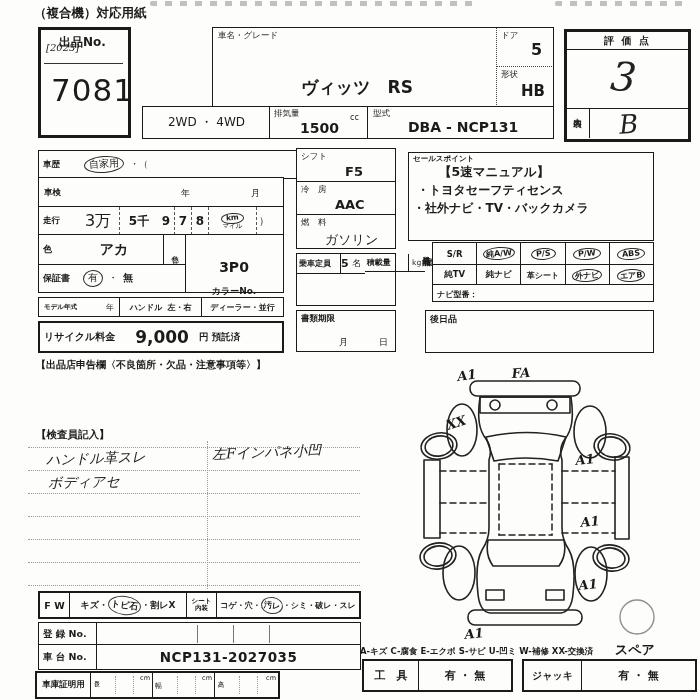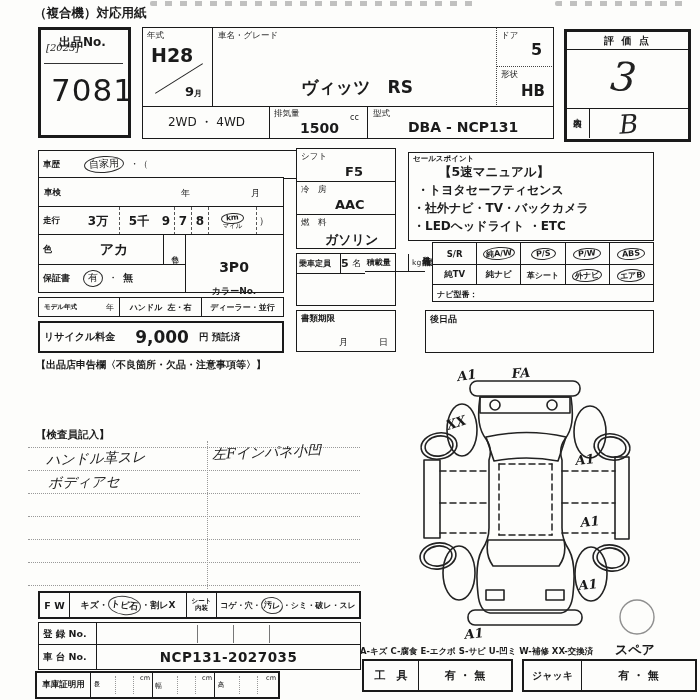--- a/index.html
+++ b/index.html
@@ -33,28 +33,20 @@
   <div class="smudge" style="left:555px;top:1px;width:135px;"></div>
   <div class="t" style="left:34px;top:5px;font-size:12.5px;font-weight:bold;">（複合機）対応用紙</div>
 
   <div class="b thick" style="left:38px;top:27px;width:93px;height:111px;">
     <div class="t" style="left:18px;top:4px;font-size:12px;font-weight:bold;">出品No.</div>
     <div class="t hand" style="left:5px;top:12px;font-size:10px;">[2025]</div>
     <div class="t" style="left:3px;top:33px;width:79px;border-top:1.3px solid #333;"></div>
     <div class="t" style="left:10px;top:42px;font-size:31px;letter-spacing:1px;">7081</div>
   </div>
 
-  <div class="b" style="left:142px;top:27px;width:72px;height:81px;">
-    <div class="t lb" style="left:4px;top:2px;">年式</div>
-    <div class="t" style="left:8px;top:16px;font-size:19px;font-weight:bold;">H28</div>
-    <div class="t" style="left:8px;top:50px;width:56px;border-top:1.5px solid #222;transform:rotate(-32deg);"></div>
-    <div class="t" style="left:42px;top:56px;font-size:13px;font-weight:bold;">
-      <span>9</span><span style="font-size:8px;">月</span>
-    </div>
-  </div>
 
   <div class="b" style="left:212px;top:27px;width:342px;height:81px;">
     <div class="t lb" style="left:5px;top:2px;">車名・グレード</div>
     <div class="t" style="left:88px;top:48px;font-size:17px;font-weight:bold;">ヴィッツ　RS</div>
     <div class="t" style="left:283px;top:0;height:100%;border-left:1.5px dotted #444;"></div>
     <div class="t" style="left:283px;top:38px;width:56px;border-top:1.5px dotted #444;"></div>
     <div class="t lb" style="left:288px;top:2px;">ドア</div>
     <div class="t" style="left:318px;top:12px;font-size:16px;font-weight:bold;">5</div>
     <div class="t lb" style="left:288px;top:41px;">形状</div>
     <div class="t" style="left:308px;top:54px;font-size:15px;font-weight:bold;">HB</div>
@@ -94,21 +86,21 @@
     </div>
   </div>
   <div class="b" style="left:38px;top:177px;width:246px;height:31px;">
     <div class="t lb" style="left:5px;top:9px;font-weight:bold;">車検</div>
     <div class="t" style="left:142px;top:9px;font-size:9px;">年</div>
     <div class="t" style="left:212px;top:9px;font-size:9px;">月</div>
   </div>
   <div class="b" style="left:38px;top:206px;width:246px;height:30px;">
     <div class="row">
       <div class="cell cl" style="width:38px;font-size:8.5px;font-weight:bold;">走行</div>
-      <div class="cell" style="width:42px;font-size:12px;font-weight:bold;text-align:center;">3万</div>
+      <div class="cell" style="width:42px;font-size:16px;font-weight:normal;text-align:center;">3万</div>
       <div class="cell brd" style="width:0;"></div>
       <div class="cell" style="width:38px;font-size:12px;font-weight:bold;">5千</div>
       <div class="cell brd" style="width:17px;font-size:12px;font-weight:bold;">9</div>
       <div class="cell brd" style="width:17px;font-size:12px;font-weight:bold;">7</div>
       <div class="cell brd" style="width:17px;font-size:12px;font-weight:bold;">8</div>
       <div class="cell brd" style="width:48px;flex-direction:column;line-height:1;">
         <span class="circ" style="font-size:7.5px;font-weight:bold;">km</span>
         <span style="font-size:6.5px;">マイル</span>
       </div>
       <div class="cell" style="width:14px;font-size:10px;">）</div>
@@ -164,21 +156,21 @@
   <div class="b" style="left:296px;top:148px;width:100px;height:35px;">
     <div class="t lb" style="left:4px;top:2px;">シフト</div>
     <div class="t" style="left:48px;top:15px;font-size:13px;font-weight:bold;">F5</div>
   </div>
   <div class="b" style="left:296px;top:181px;width:100px;height:35px;">
     <div class="t lb" style="left:4px;top:2px;">冷　房</div>
     <div class="t" style="left:38px;top:15px;font-size:13px;font-weight:bold;">AAC</div>
   </div>
   <div class="b" style="left:296px;top:214px;width:100px;height:35px;">
     <div class="t lb" style="left:4px;top:2px;">燃　料</div>
-    <div class="t" style="left:28px;top:16px;font-size:13px;font-weight:bold;">ガソリン</div>
+    <div class="t" style="left:28px;top:16px;font-size:13px;font-weight:normal;">ガソリン</div>
   </div>
   <div class="b" style="left:296px;top:253px;width:100px;height:53px;">
     <div style="display:flex;flex-direction:row;height:100%;">
       <div class="row" style="height:19px;border-bottom:1.3px solid #1a1a1a;">
         <div class="cell cl br" style="width:44px;font-size:8px;font-weight:bold;padding-left:2px;">乗車定員</div>
         <div class="cell" style="flex:1;font-size:11px;font-weight:bold;">5</div>
         <div class="cell" style="width:16px;font-size:9px;">名</div>
       </div>
       <div class="row" style="height:17px;border-bottom:1.3px solid #1a1a1a;">
         <div class="cell cl br" style="width:44px;font-size:8px;font-weight:bold;padding-left:2px;">積載量</div>
@@ -196,21 +188,20 @@
     <div class="t lb" style="left:4px;top:2px;font-weight:bold;">書類期限</div>
     <div class="t" style="left:42px;top:25px;font-size:9px;">月</div>
     <div class="t" style="left:82px;top:25px;font-size:9px;">日</div>
   </div>
 
   <div class="b" style="left:408px;top:152px;width:246px;height:89px;">
     <div class="t" style="left:4px;top:1px;font-size:7.5px;font-weight:bold;">セールスポイント</div>
     <div class="t" style="left:30px;top:11px;font-size:12.5px;font-weight:bold;">【5速マニュアル】</div>
     <div class="t" style="left:8px;top:29px;font-size:12px;font-weight:bold;">・トヨタセーフティセンス</div>
     <div class="t" style="left:4px;top:47px;font-size:12px;font-weight:bold;">・社外ナビ・TV・バックカメラ</div>
-    <div class="t" style="left:4px;top:65px;font-size:12px;font-weight:bold;">・LEDヘッドライト ・ETC</div>
   </div>
 
   <div class="t vert" style="left:421px;top:249px;font-size:8.5px;font-weight:bold;height:56px;">装備品</div>
   <div class="b" style="left:432px;top:242px;width:222px;height:44px;">
     <div style="display:flex;flex-direction:column;height:100%;">
       <div class="row" style="height:22px;border-bottom:1.5px solid #1a1a1a;">
         <div class="cell br" style="flex:1;">
             <span style="font-size:8.5px;font-weight:bold;">S/R</span>
           </div>
         <div class="cell br" style="flex:1;">

